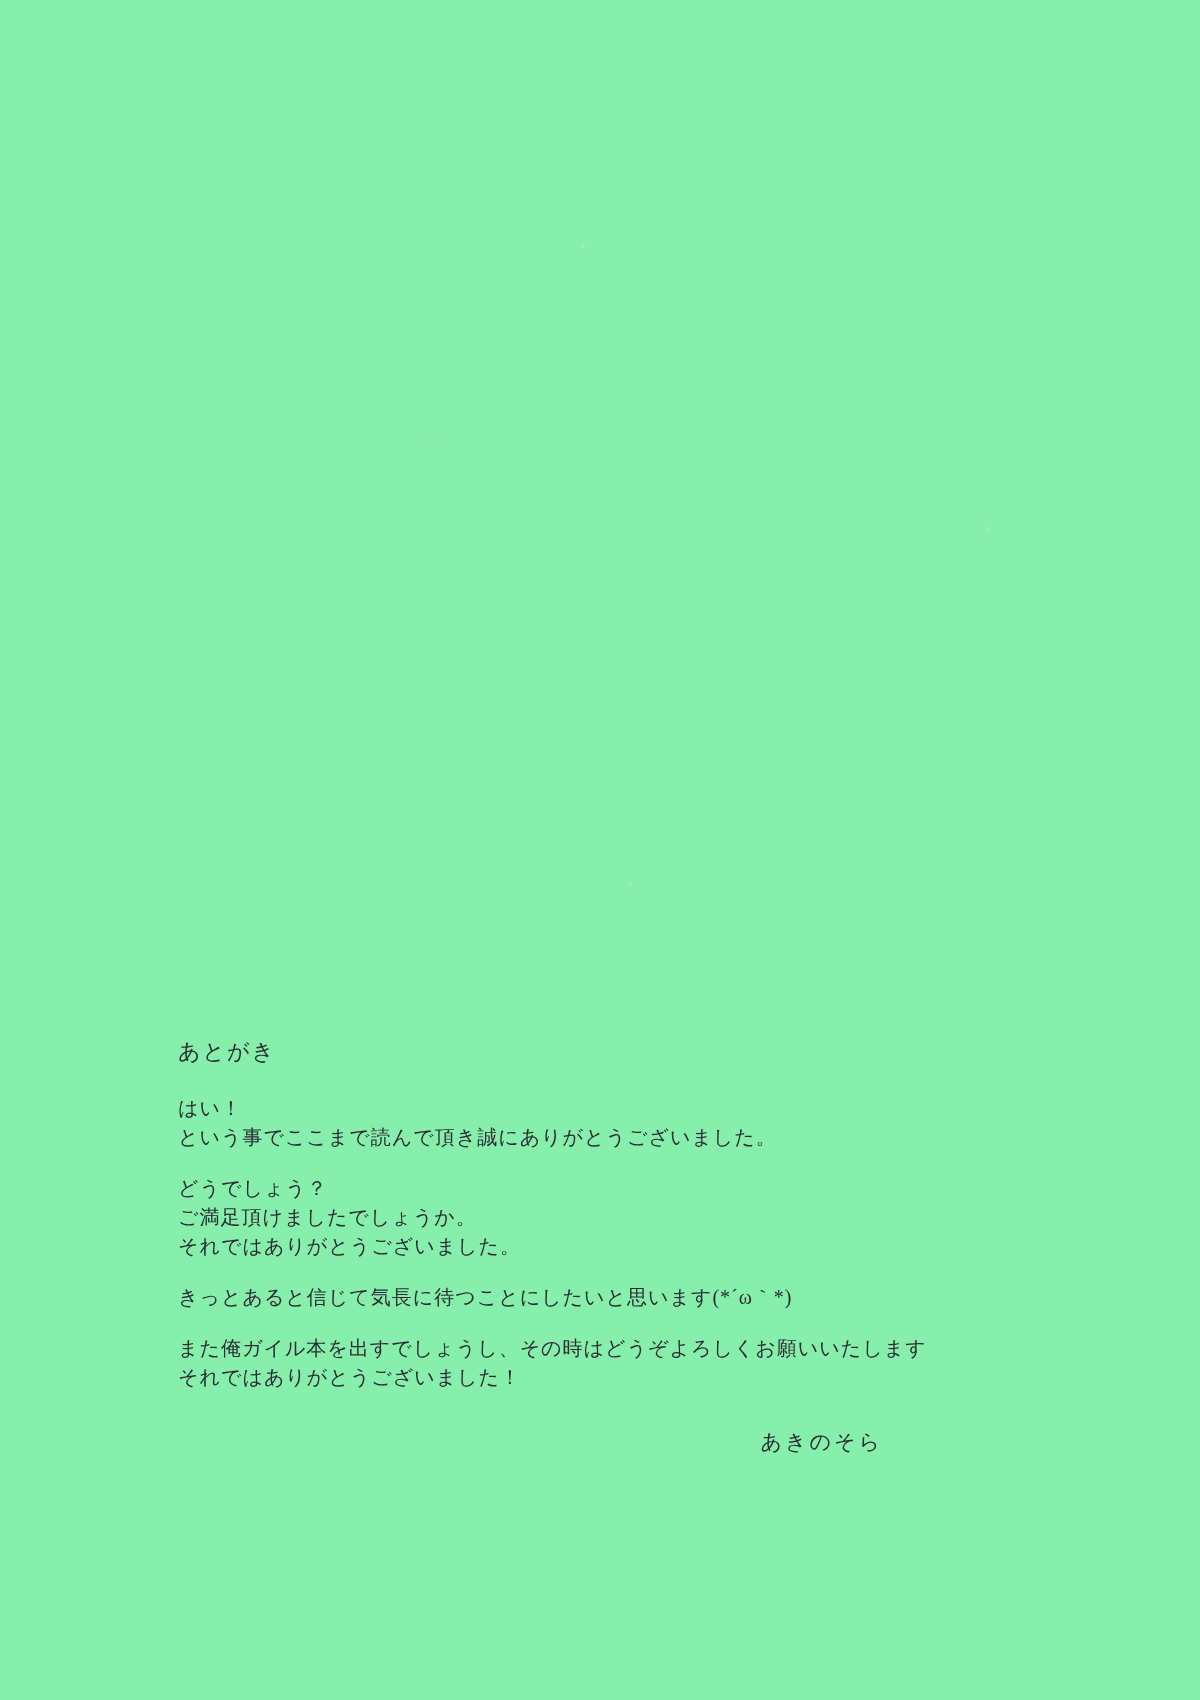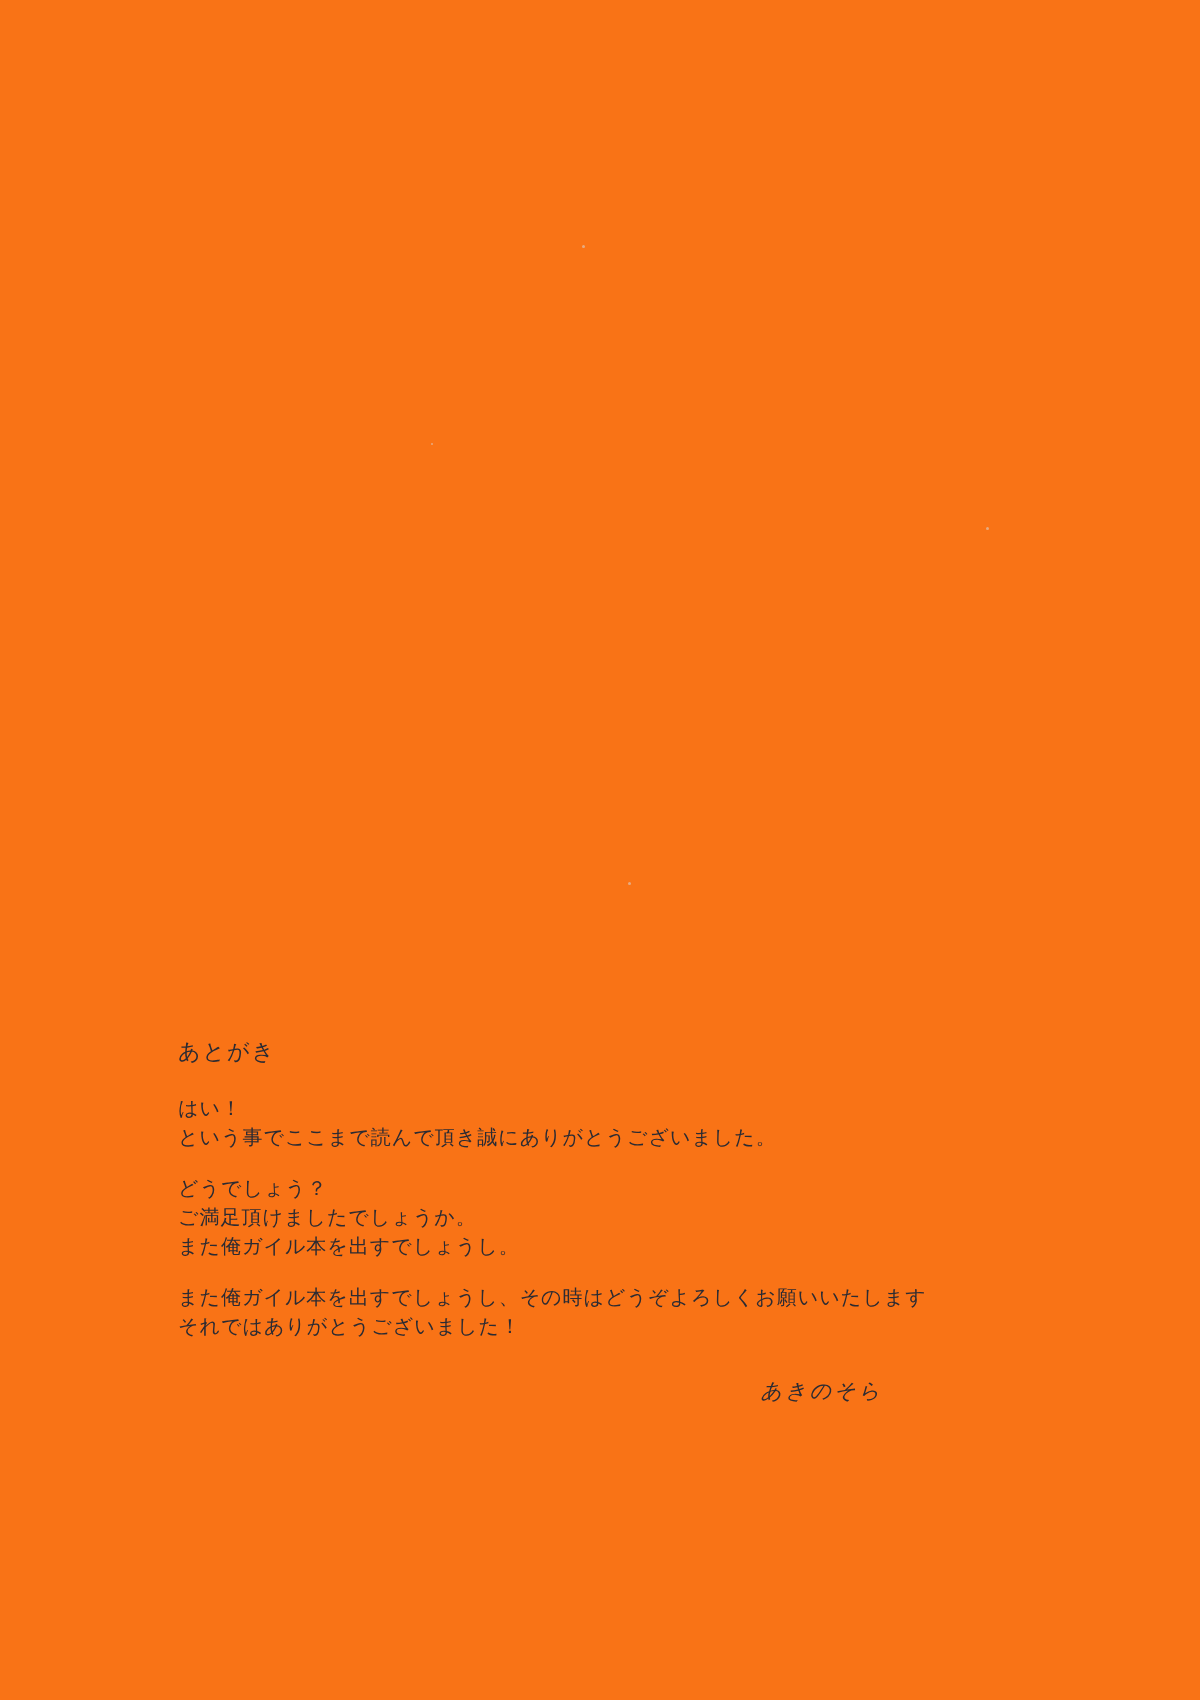--- a/index.html
+++ b/index.html
@@ -10,21 +10,21 @@
     width: 1200px;
     height: 1700px;
     background: #ffffff;
     font-family: "DejaVu Sans", sans-serif;
     overflow: hidden;
   }
   .page {
     position: relative;
     width: 1200px;
     height: 1700px;
-    background: #f97316;
+    background: #86efac;
   }
   
   .speck {
     position: absolute;
     background: #d8d8d8;
     border-radius: 50%;
     opacity: 0.55;
   }
   .afterword {
     position: absolute;
@@ -52,40 +52,40 @@
   .aw-block.tight {
     margin-bottom: 36px;
   }
   .aw-sign {
     margin-top: 34px;
     font-size: 21px;
     letter-spacing: 3px;
     text-align: right;
     padding-right: 175px;
     color: #2b2b33;
-    font-style: italic;
   }
 </style>
 </head>
 <body>
 
 <div class="page">
 
   <span class="speck" style="left:582px; top:245px; width:3px; height:3px;"></span>
   <span class="speck" style="left:986px; top:527px; width:3px; height:3px;"></span>
   <span class="speck" style="left:628px; top:882px; width:3px; height:3px;"></span>
   <span class="speck" style="left:431px; top:443px; width:2px; height:2px;"></span>
 
   <div class="afterword">
     <div class="aw-title">あとがき</div>
 
     <div class="aw-block">はい！
 という事でここまで読んで頂き誠にありがとうございました。</div>
     <div class="aw-block">どうでしょう？
 ご満足頂けましたでしょうか。
-また俺ガイル本を出すでしょうし。</div>
+それではありがとうございました。</div>
+    <div class="aw-block">きっとあると信じて気長に待つことにしたいと思います(*´ω｀*)</div>
     <div class="aw-block tight">また俺ガイル本を出すでしょうし、その時はどうぞよろしくお願いいたします
 それではありがとうございました！</div>
 
     <div class="aw-sign">あきのそら</div>
   </div>
 
 </div>
 
 </body></html>

